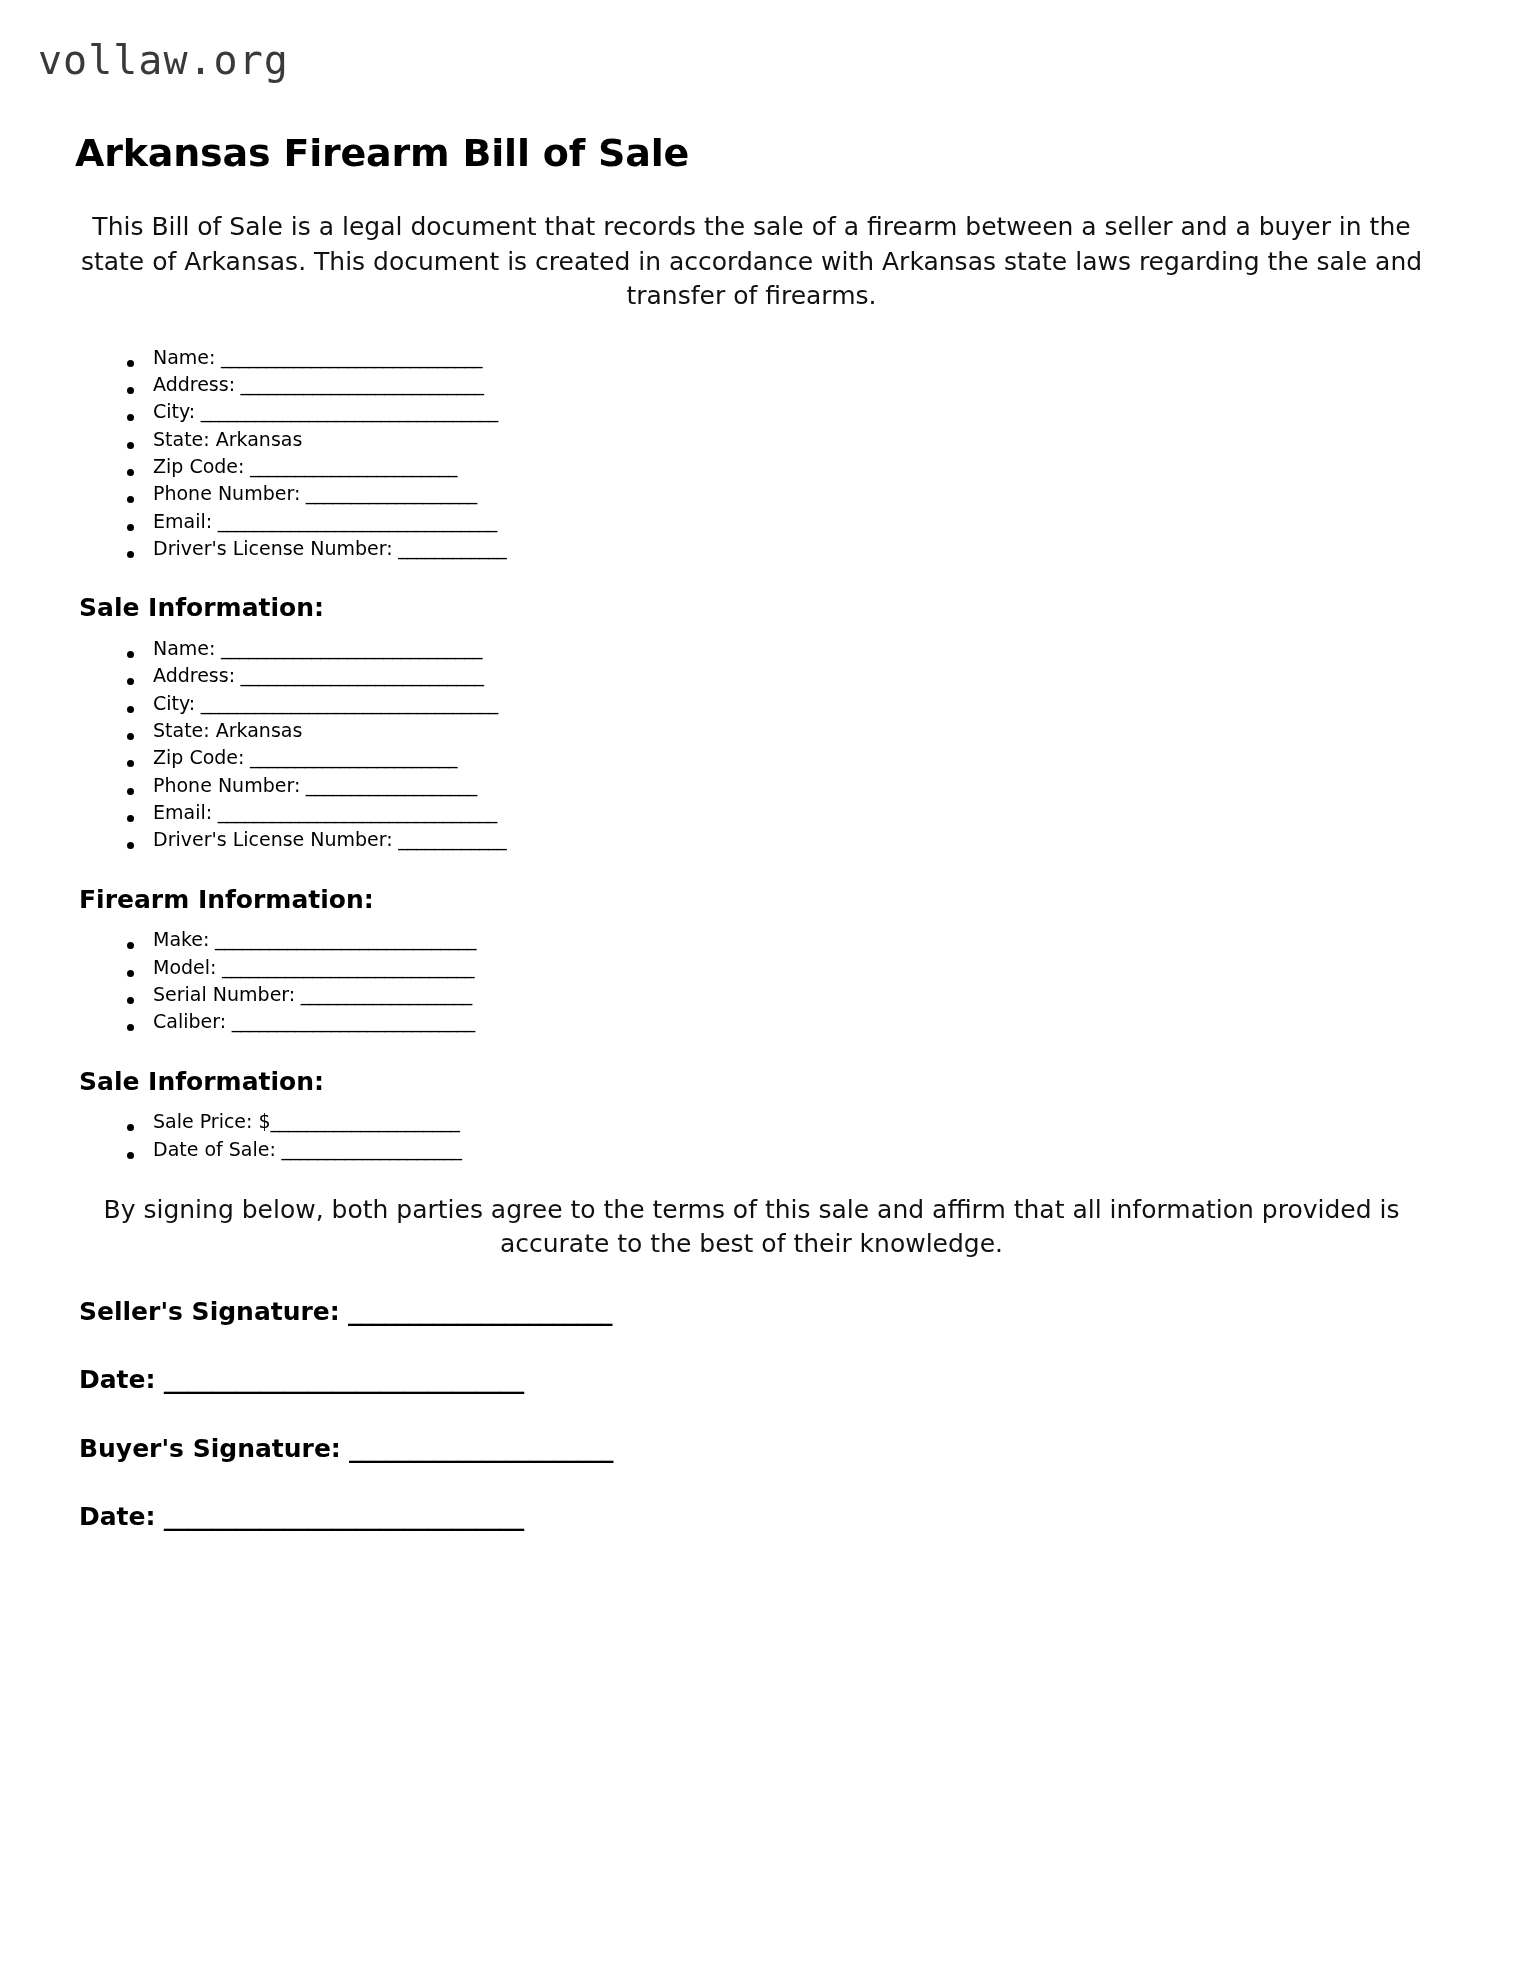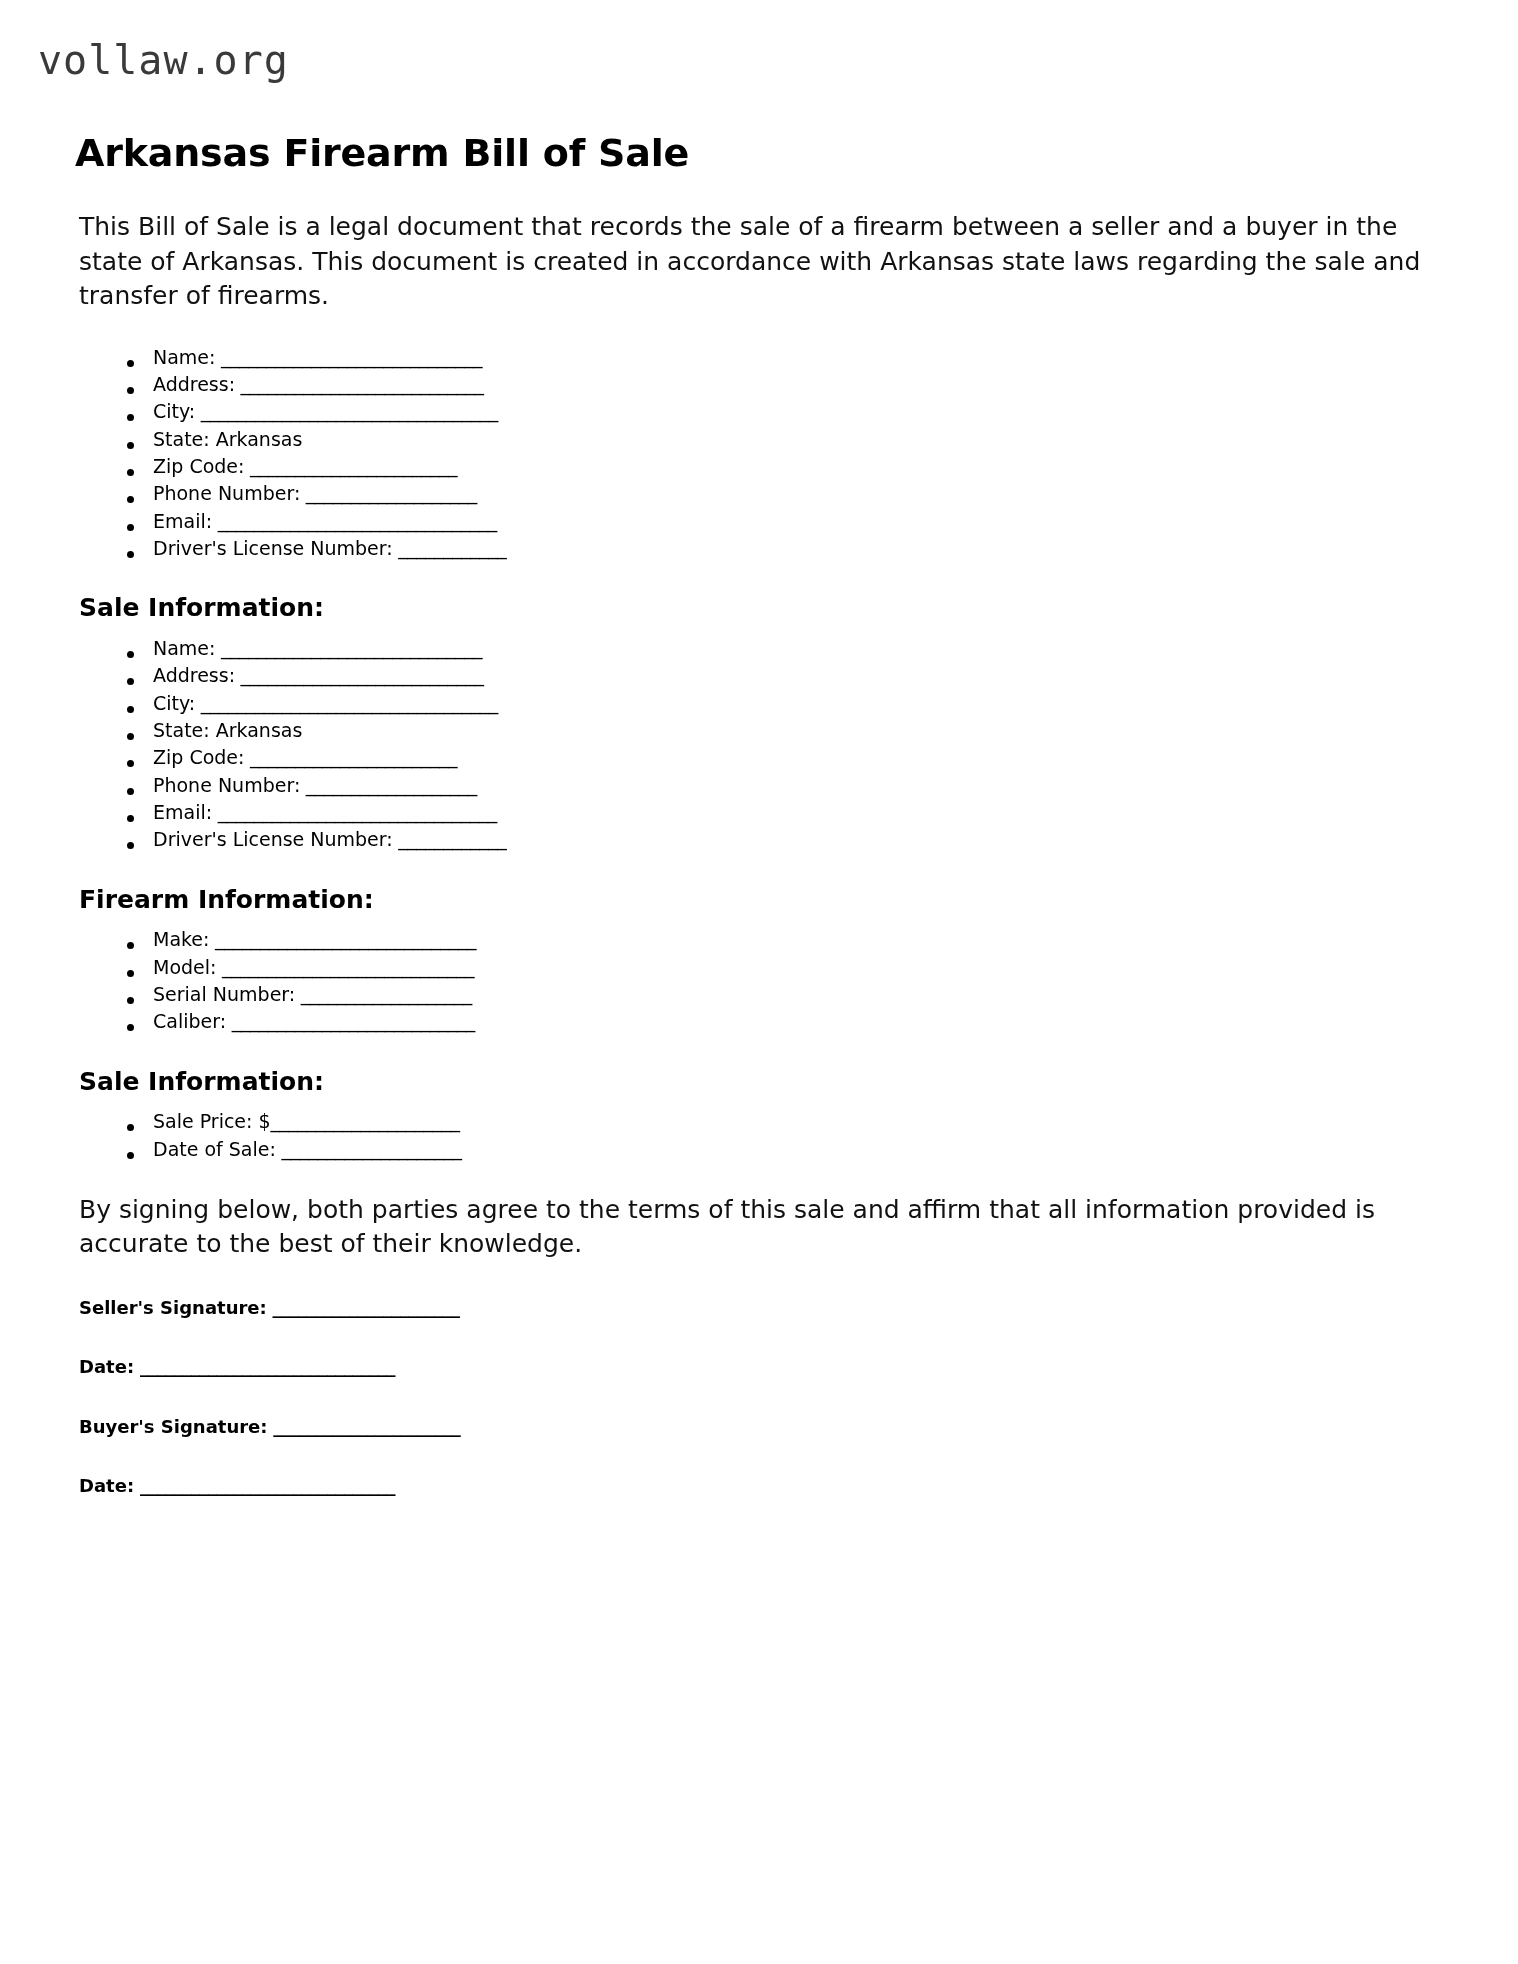--- a/index.html
+++ b/index.html
@@ -47,20 +47,21 @@
     left: 79px;
     top: 210px;
     width: 1362px;
   }
   p.intro, p.closing {
     margin: 0;
     font-size: 25px;
     line-height: 1.38;
     max-width: 1345px;
     color: #111;
+    text-align: center;
   }
   p.intro { margin-bottom: 30px; }
   h2.section {
     font-size: 25px;
     font-weight: bold;
     margin: 0 0 10px 0;
     line-height: 1.3;
   }
   ul.fields {
     list-style: none;
@@ -84,21 +85,21 @@
     background: #000;
     border-radius: 50%;
   }
   .blank {
     letter-spacing: -0.5px;
   }
   .sig-block {
     margin-top: 34px;
   }
   .sig-line {
-    font-size: 18px;
+    font-size: 25px;
     font-weight: bold;
     line-height: 1.3;
     margin-bottom: 36px;
     white-space: nowrap;
   }
   .sig-line:last-child { margin-bottom: 0; }
 </style>
 </head>
 <body>
 

